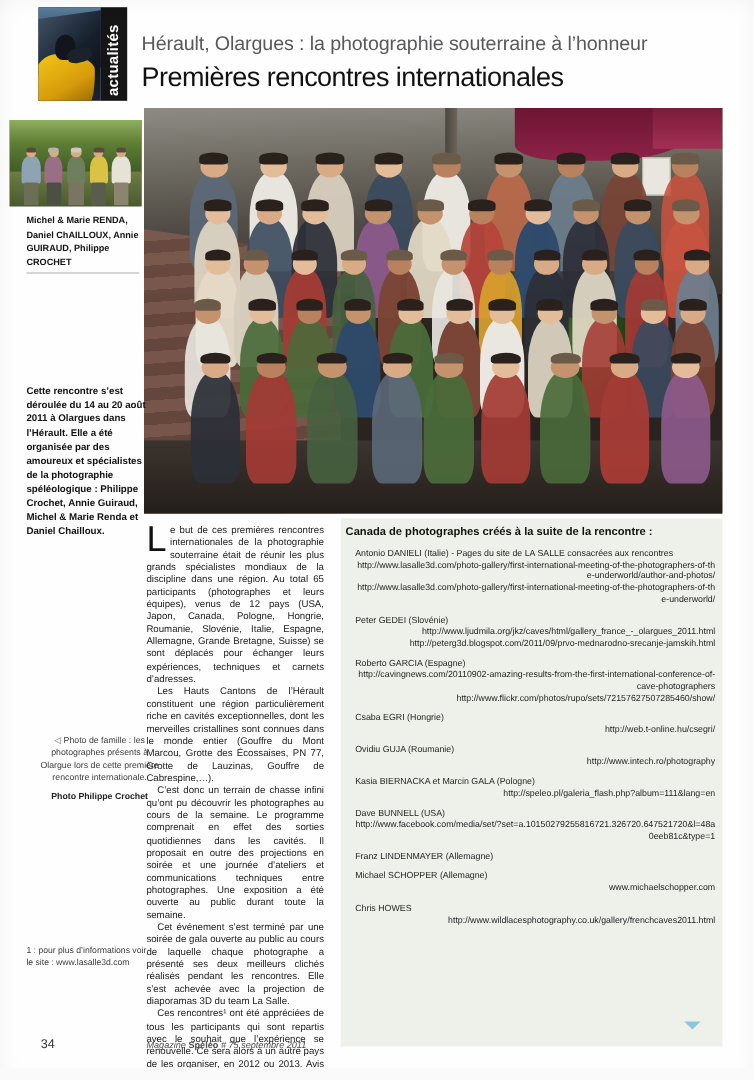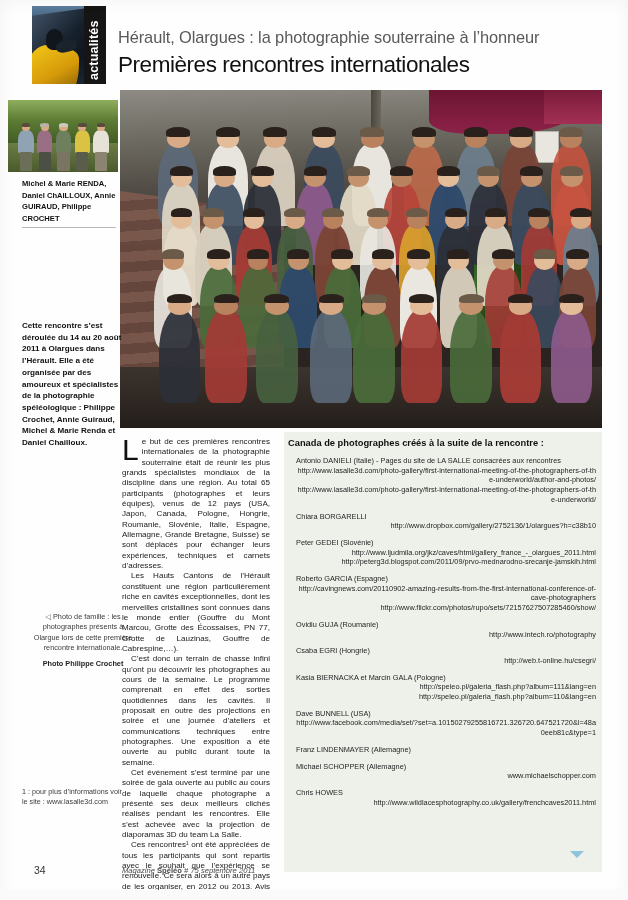--- a/index.html
+++ b/index.html
@@ -402,45 +402,40 @@
     <span class="links-end"></span>
   </div>
   <div class="links-title">Canada de photographes créés à la suite de la rencontre :</div>
   <div class="links-list" id="linkslist">
       <div class="link-entry">
         <span class="who">Antonio DANIELI (Italie) - Pages du site de LA SALLE consacrées aux rencontres</span>
         <span class="url ind">http://www.lasalle3d.com/photo-gallery/first-international-meeting-of-the-photographers-of-the-underworld/author-and-photos/</span>
         <span class="url ind">http://www.lasalle3d.com/photo-gallery/first-international-meeting-of-the-photographers-of-the-underworld/</span>
       </div>
       <div class="link-entry">
-        <span class="who">Chiara BORGARELLI</span>
-        <span class="url ind">http://www.dropbox.com/gallery/2752136/1/olargues?h=c38b10</span>
-      </div>
-      <div class="link-entry">
         <span class="who">Peter GEDEI (Slovénie)</span>
         <span class="url ind">http://www.ljudmila.org/jkz/caves/html/gallery_france_-_olargues_2011.html</span>
         <span class="url ind">http://peterg3d.blogspot.com/2011/09/prvo-mednarodno-srecanje-jamskih.html</span>
       </div>
       <div class="link-entry">
         <span class="who">Roberto GARCIA (Espagne)</span>
         <span class="url ind">http://cavingnews.com/20110902-amazing-results-from-the-first-international-conference-of-cave-photographers</span>
         <span class="url ind">http://www.flickr.com/photos/rupo/sets/72157627507285460/show/</span>
       </div>
       <div class="link-entry">
+        <span class="who">Csaba EGRI (Hongrie)</span>
+        <span class="url ind">http://web.t-online.hu/csegri/</span>
+      </div>
+      <div class="link-entry">
         <span class="who">Ovidiu GUJA (Roumanie)</span>
         <span class="url ind">http://www.intech.ro/photography</span>
       </div>
       <div class="link-entry">
-        <span class="who">Csaba EGRI (Hongrie)</span>
-        <span class="url ind">http://web.t-online.hu/csegri/</span>
-      </div>
-      <div class="link-entry">
         <span class="who">Kasia BIERNACKA et Marcin GALA (Pologne)</span>
         <span class="url ind">http://speleo.pl/galeria_flash.php?album=111&amp;lang=en</span>
-        <span class="url ind">http://speleo.pl/galeria_flash.php?album=110&amp;lang=en</span>
       </div>
       <div class="link-entry">
         <span class="who">Dave BUNNELL (USA)</span>
         <span class="url ind">http://www.facebook.com/media/set/?set=a.10150279255816721.326720.647521720&amp;l=48a0eeb81c&amp;type=1</span>
       </div>
       <div class="link-entry">
         <span class="who">Franz LINDENMAYER (Allemagne)</span>
       </div>
       <div class="link-entry">
         <span class="who">Michael SCHOPPER (Allemagne)</span>

